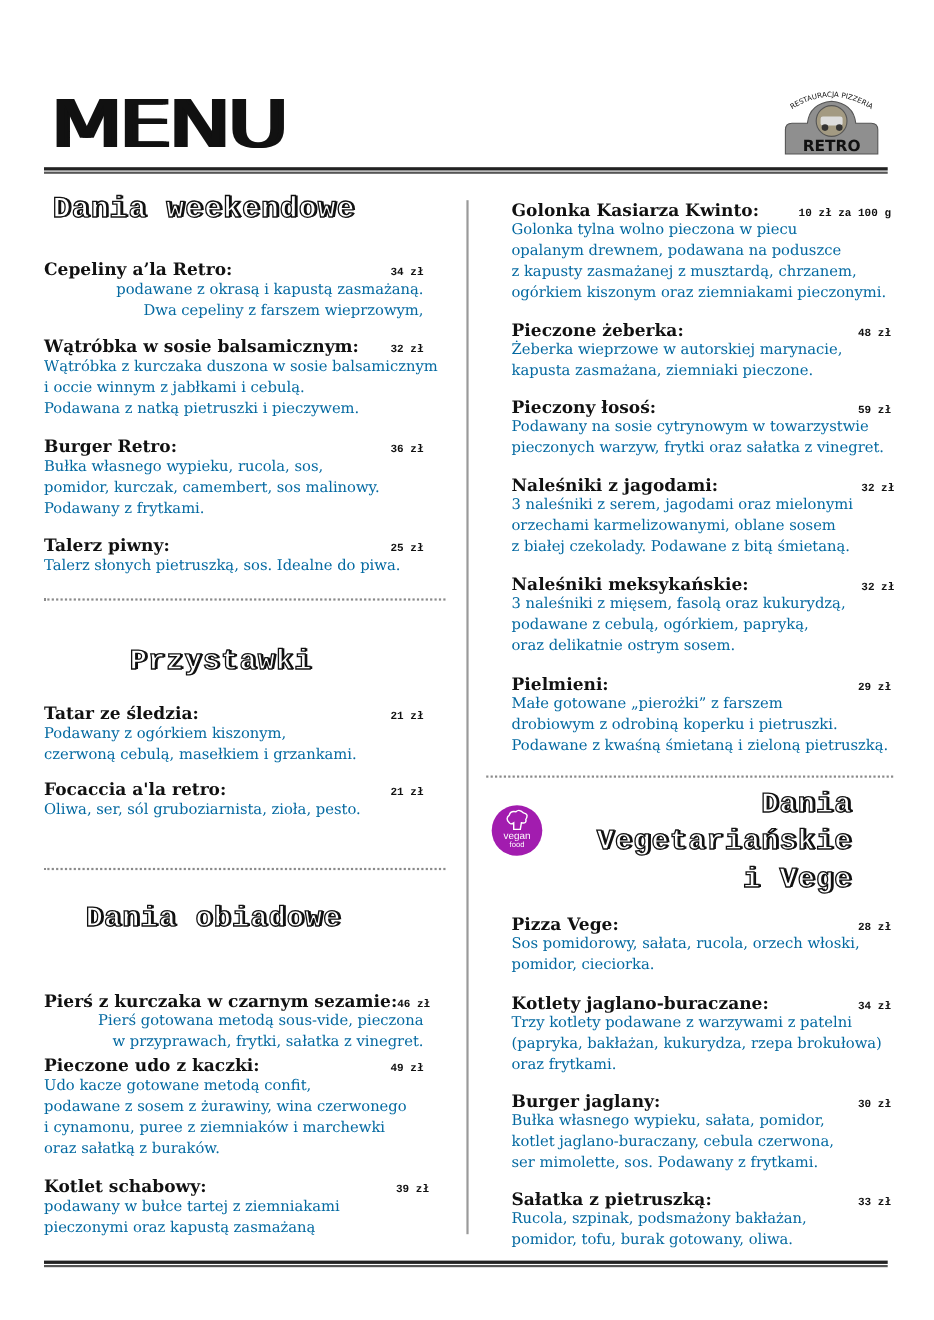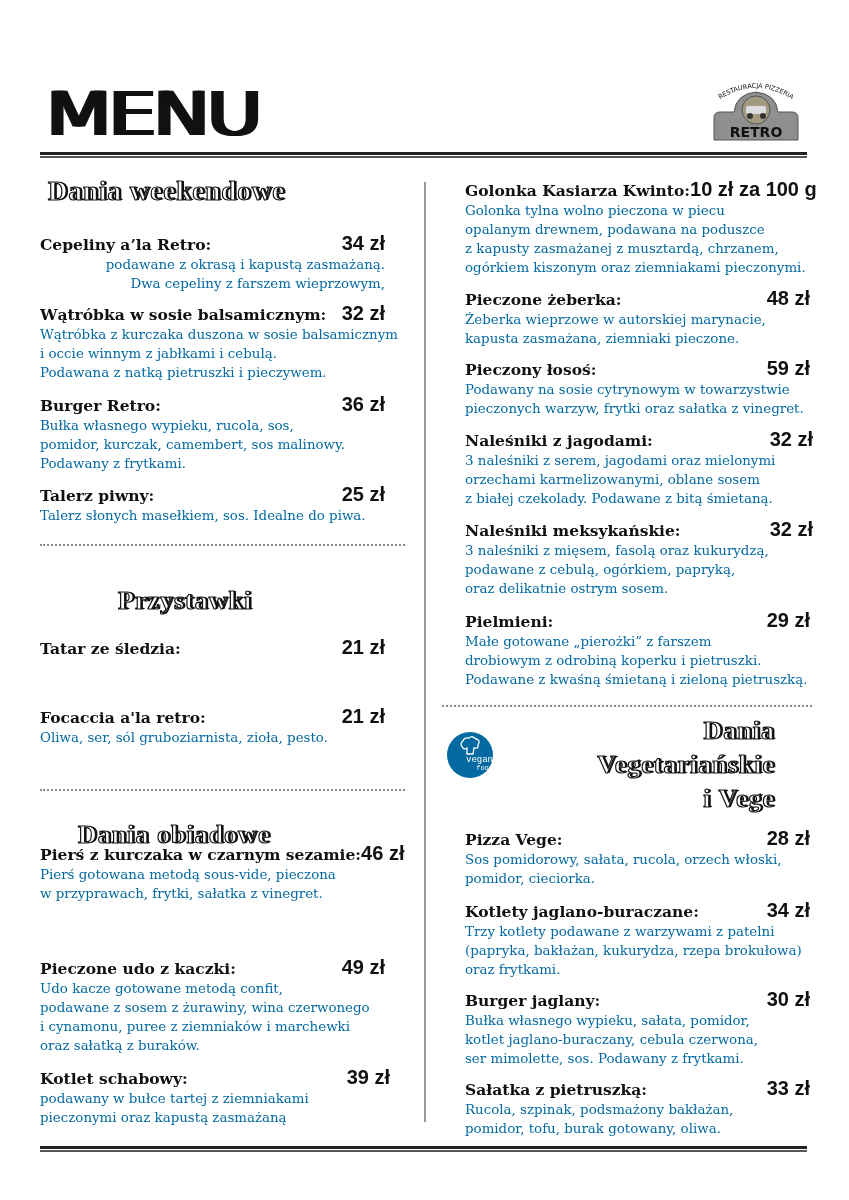--- a/index.html
+++ b/index.html
@@ -19,35 +19,35 @@
 
   .rule-double { position: absolute; height: 6px; border-top: 3px solid #222; border-bottom: 2px solid #555; }
   .rule-top { left: 40px; width: 767px; top: 152px; }
   .rule-bottom { left: 40px; width: 767px; top: 1146px; }
 
   .vdivider { position: absolute; left: 424px; top: 182px; width: 2px; height: 940px; background: #9a9a9a; }
 
   .dotted { position: absolute; height: 0; border-top: 2px dotted #8a8a8a; }
 
   .section-title {
-    position: absolute; font-family: Liberation Serif, serif; font-weight: 700;
+    position: absolute; font-family: Liberation Mono, monospace; font-weight: 700;
     color: #fff; -webkit-text-stroke: 1.2px #111; text-shadow: 2px 0 0 #111;
     letter-spacing: 1px; white-space: nowrap;
   }
 
   .item { position: absolute; }
   .item-head { display: flex; justify-content: space-between; align-items: baseline; }
   .item-name { font-family: "DejaVu Serif", serif; font-weight: 700; font-size: 15.5px; color: #111; white-space: nowrap; }
-  .item-price { font-family: Liberation Sans, sans-serif; font-weight: 700; font-size: 20px; color: #111; white-space: nowrap; }
+  .item-price { font-family: Liberation Mono, monospace; font-weight: 700; font-size: 10px; color: #111; white-space: nowrap; margin-top: 11px; }
   .item-desc { font-size: 13.4px; line-height: 19px; color: #0369a1; }
   .item-desc div { white-space: nowrap; }
 
   .vegan-badge {
     position: absolute; left: 447px; top: 732px; width: 46px; height: 46px; border-radius: 50%;
-    background: #0369a1; color: #fff; font-family: Liberation Mono, monospace; text-align: right;
+    background: #a21caf; color: #fff; font-family: Liberation Sans, sans-serif; text-align: center;
   }
   .vegan-badge .t1 { position: absolute; left: 0; right: 0; top: 24px; font-size: 9px; line-height: 9px; }
   .vegan-badge .t2 { position: absolute; left: 0; right: 0; top: 33px; font-size: 7px; line-height: 7px; }
 </style>
 </head>
 <body>
 
 <div class="menu-title"><span>MENU</span></div>
 
 <svg class="logo" viewBox="0 0 100 62">
@@ -98,49 +98,53 @@
       <div>pomidor, kurczak, camembert, sos malinowy.</div>
       <div>Podawany z frytkami.</div>
     </div>
 </div>
 <div class="item" style="left:40px; top:483px; width:345px;">
   <div class="item-head">
       <span class="item-name">Talerz piwny:</span>
       <span class="item-price">25 zł</span>
     </div>
   <div class="item-desc">
-      <div>Talerz słonych masełkiem, sos. Idealne do piwa.</div>
+      <div>Talerz słonych pietruszką, sos. Idealne do piwa.</div>
     </div>
 </div>
 
 <div class="dotted" style="left:40px; width:365px; top:544px;"></div>
 
 <div class="section-title" style="left:118px; top:586px; font-size:26px;">Przystawki</div>
 
 <div class="item" style="left:40px; top:636px; width:345px;">
   <div class="item-head">
       <span class="item-name">Tatar ze śledzia:</span>
       <span class="item-price">21 zł</span>
     </div>
+  <div class="item-desc">
+      <div>Podawany z ogórkiem kiszonym,</div>
+      <div>czerwoną cebulą, masełkiem i grzankami.</div>
+    </div>
 </div>
 <div class="item" style="left:40px; top:705px; width:345px;">
   <div class="item-head">
       <span class="item-name">Focaccia a'la retro:</span>
       <span class="item-price">21 zł</span>
     </div>
   <div class="item-desc">
       <div>Oliwa, ser, sól gruboziarnista, zioła, pesto.</div>
     </div>
 </div>
 
 <div class="dotted" style="left:40px; width:365px; top:789px;"></div>
 
 <div class="section-title" style="left:78px; top:820px; font-size:26px;">Dania obiadowe</div>
 
-<div class="item" style="left:40px; top:842px; width:345px;">
+<div class="item" style="left:40px; top:897px; width:345px;text-align:right;">
   <div class="item-head">
       <span class="item-name">Pierś z kurczaka w czarnym sezamie:</span>
       <span class="item-price">46 zł</span>
     </div>
   <div class="item-desc">
       <div>Pierś gotowana metodą sous-vide, pieczona</div>
       <div>w przyprawach, frytki, sałatka z vinegret.</div>
     </div>
 </div>
 <div class="item" style="left:40px; top:956px; width:345px;">

